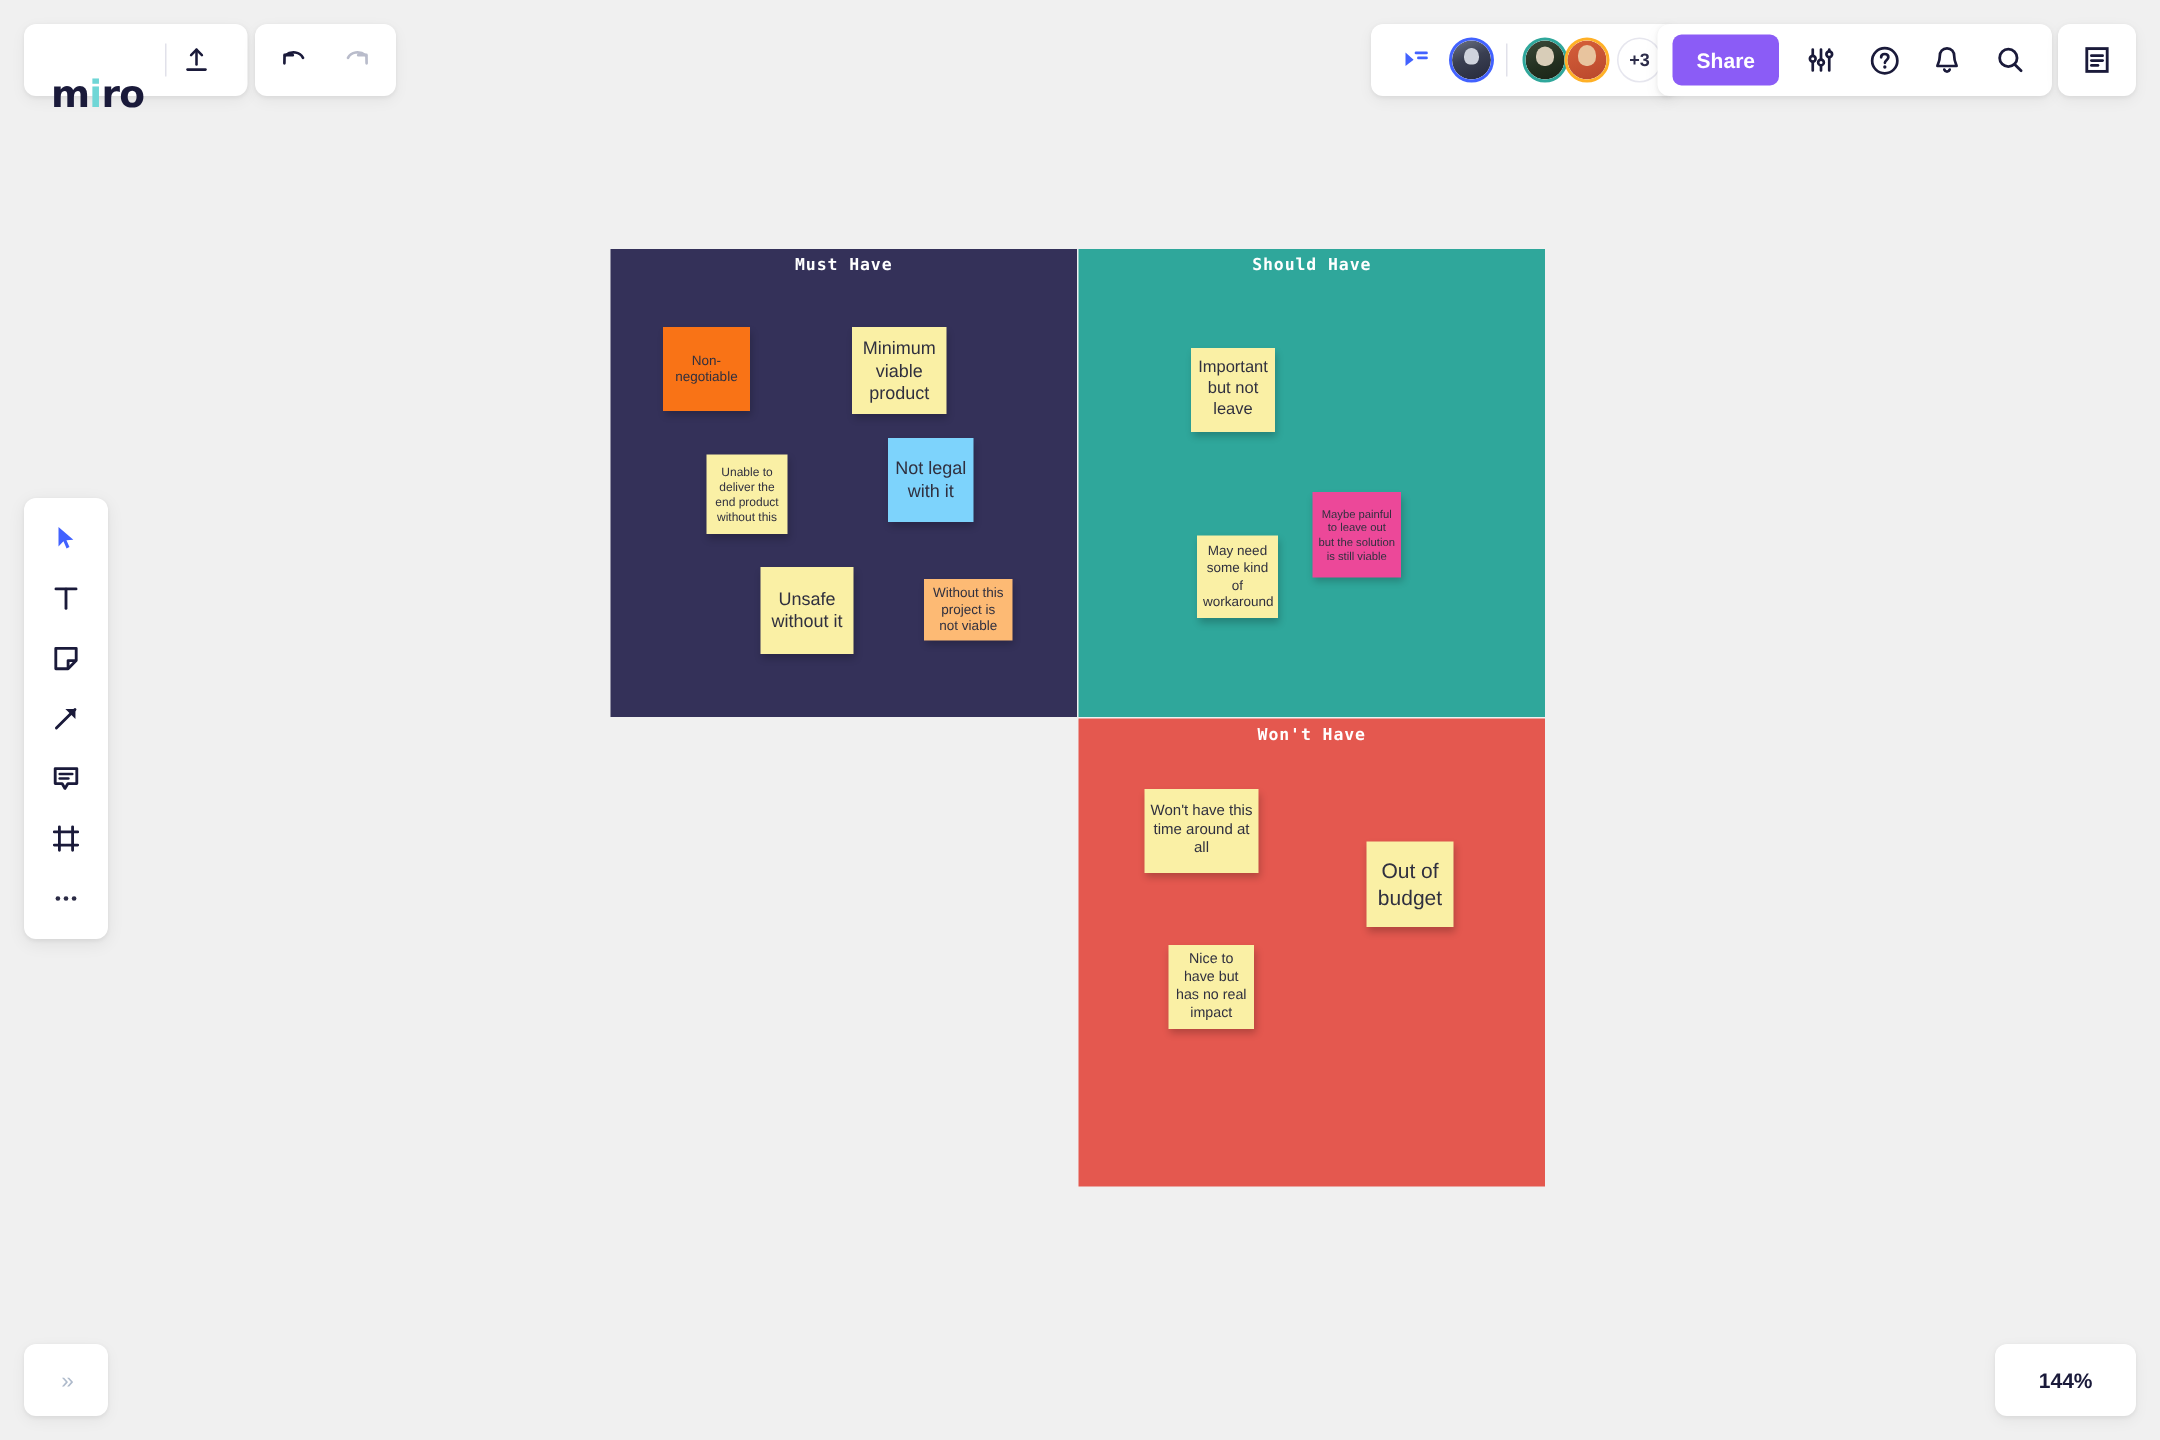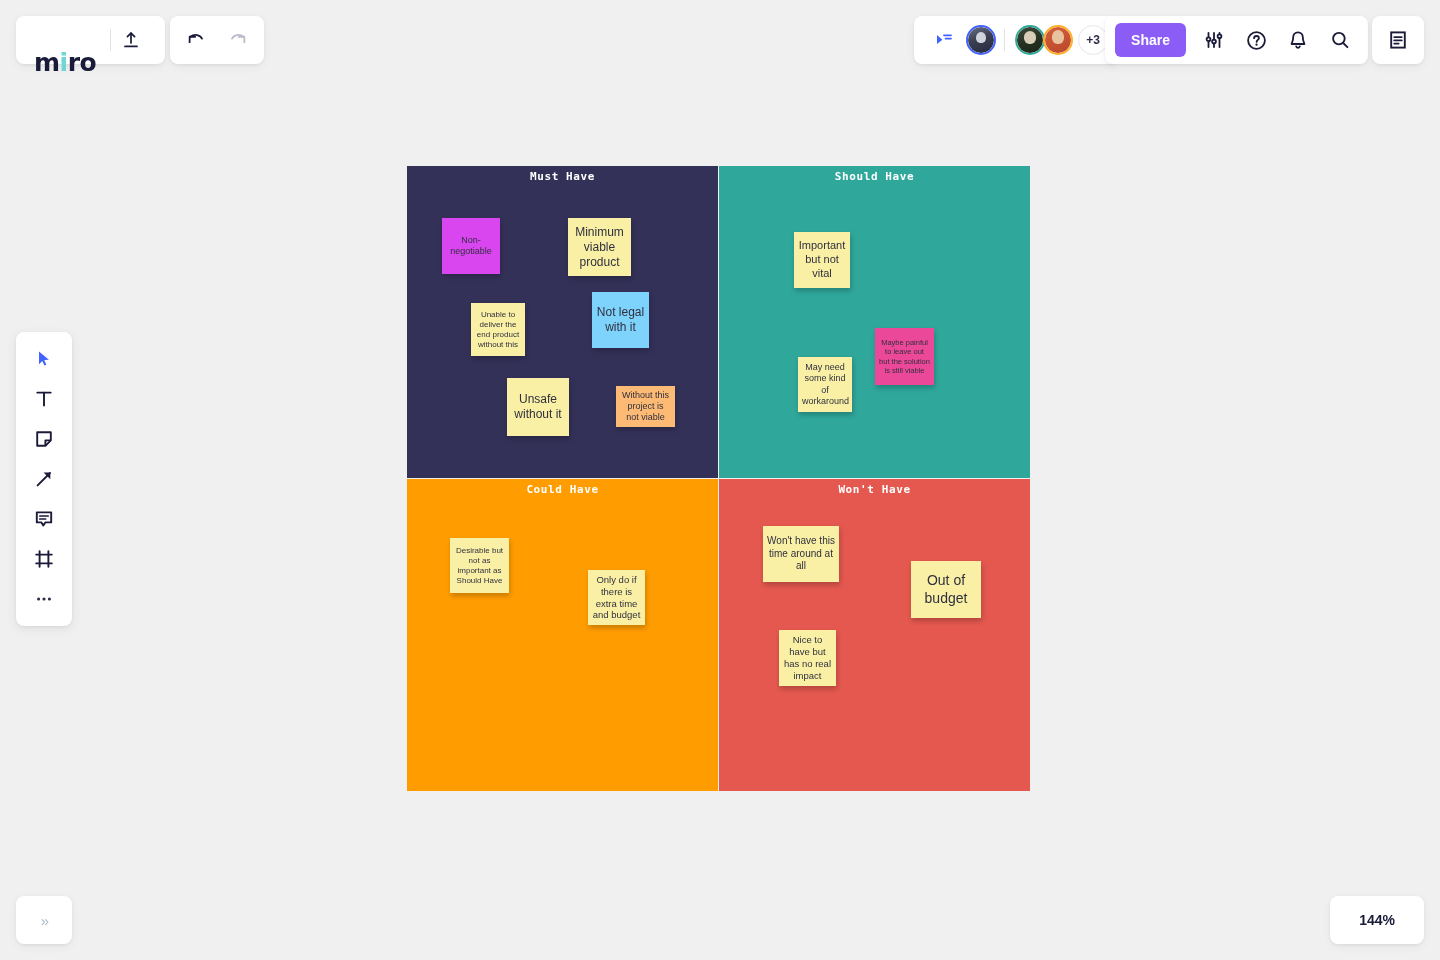--- a/index.html
+++ b/index.html
@@ -212,21 +212,21 @@
   .sticky span { display: block; width: 100%; }
 </style>
 </head>
 <body>
 
 <div id="board">
 
   <div class="quadrant" id="q-must">
     <div class="q-title">Must Have</div>
     <div class="notes-layer">
-        <div class="sticky" style="left: 35px; top: 52px; width: 58px; height: 56px; font-size: 9px; background: #d946ef;">
+        <div class="sticky" style="left: 35px; top: 52px; width: 58px; height: 56px; font-size: 9px; background: #f97316;">
           <span>Non-negotiable</span>
         </div>
         <div class="sticky" style="left: 161px; top: 52px; width: 63px; height: 58px; font-size: 12px; background: rgb(250, 240, 165);">
           <span>Minimum viable product</span>
         </div>
         <div class="sticky" style="left: 64px; top: 137px; width: 54px; height: 53px; font-size: 8px; background: rgb(250, 240, 165);">
           <span>Unable to deliver the end product without this</span>
         </div>
         <div class="sticky" style="left: 185px; top: 126px; width: 57px; height: 56px; font-size: 12px; background: #7dd3fc;">
           <span>Not legal with it</span>
@@ -237,50 +237,39 @@
         <div class="sticky" style="left: 209px; top: 220px; width: 59px; height: 41px; font-size: 9px; background: #fdba74;">
           <span>Without this project is not viable</span>
         </div>
       </div>
   </div>
 
   <div class="quadrant" id="q-should">
     <div class="q-title">Should Have</div>
     <div class="notes-layer">
         <div class="sticky" style="left: 75px; top: 66px; width: 56px; height: 56px; font-size: 11px; background: rgb(250, 240, 165);">
-          <span>Important but not vital</span>
+          <span>Important but not leave</span>
         </div>
         <div class="sticky" style="left: 79px; top: 191px; width: 54px; height: 55px; font-size: 9px; background: rgb(250, 240, 165);">
           <span>May need some kind of workaround</span>
         </div>
         <div class="sticky" style="left: 156px; top: 162px; width: 59px; height: 57px; font-size: 7.5px; background: #ec4899;">
           <span>Maybe painful to leave out but the solution is still viable</span>
         </div>
       </div>
   </div>
 
-  <div class="quadrant" id="q-could">
-    <div class="q-title">Could Have</div>
-    <div class="notes-layer">
-        <div class="sticky" style="left: 43px; top: 59px; width: 59px; height: 55px; font-size: 8px; background: rgb(250, 240, 165);">
-          <span>Desirable but not as important as Should Have</span>
-        </div>
-        <div class="sticky" style="left: 181px; top: 91px; width: 57px; height: 55px; font-size: 9.5px; background: rgb(250, 240, 165);">
-          <span>Only do if there is extra time and budget</span>
-        </div>
-      </div>
-  </div>
 
   <div class="quadrant" id="q-wont">
     <div class="q-title">Won't Have</div>
     <div class="notes-layer">
         <div class="sticky" style="left: 44px; top: 47px; width: 76px; height: 56px; font-size: 10px; background: rgb(250, 240, 165);">
           <span>Won't have this time around at all</span>
         </div>
-        <div class="sticky" style="left: 192px; top: 82px; width: 70px; height: 57px; font-size: 14px; background: rgb(250, 240, 165);">
+        <div class="sticky" style="left: 192px; top: 82px; width: 58px; height: 57px; font-size: 14px; background: rgb(250, 240, 165);">
           <span>Out of budget</span>
         </div>
         <div class="sticky" style="left: 60px; top: 151px; width: 57px; height: 56px; font-size: 9.5px; background: rgb(250, 240, 165);">
           <span>Nice to have but has no real impact</span>
         </div>
       </div>
   </div>
 
 </div>
 

